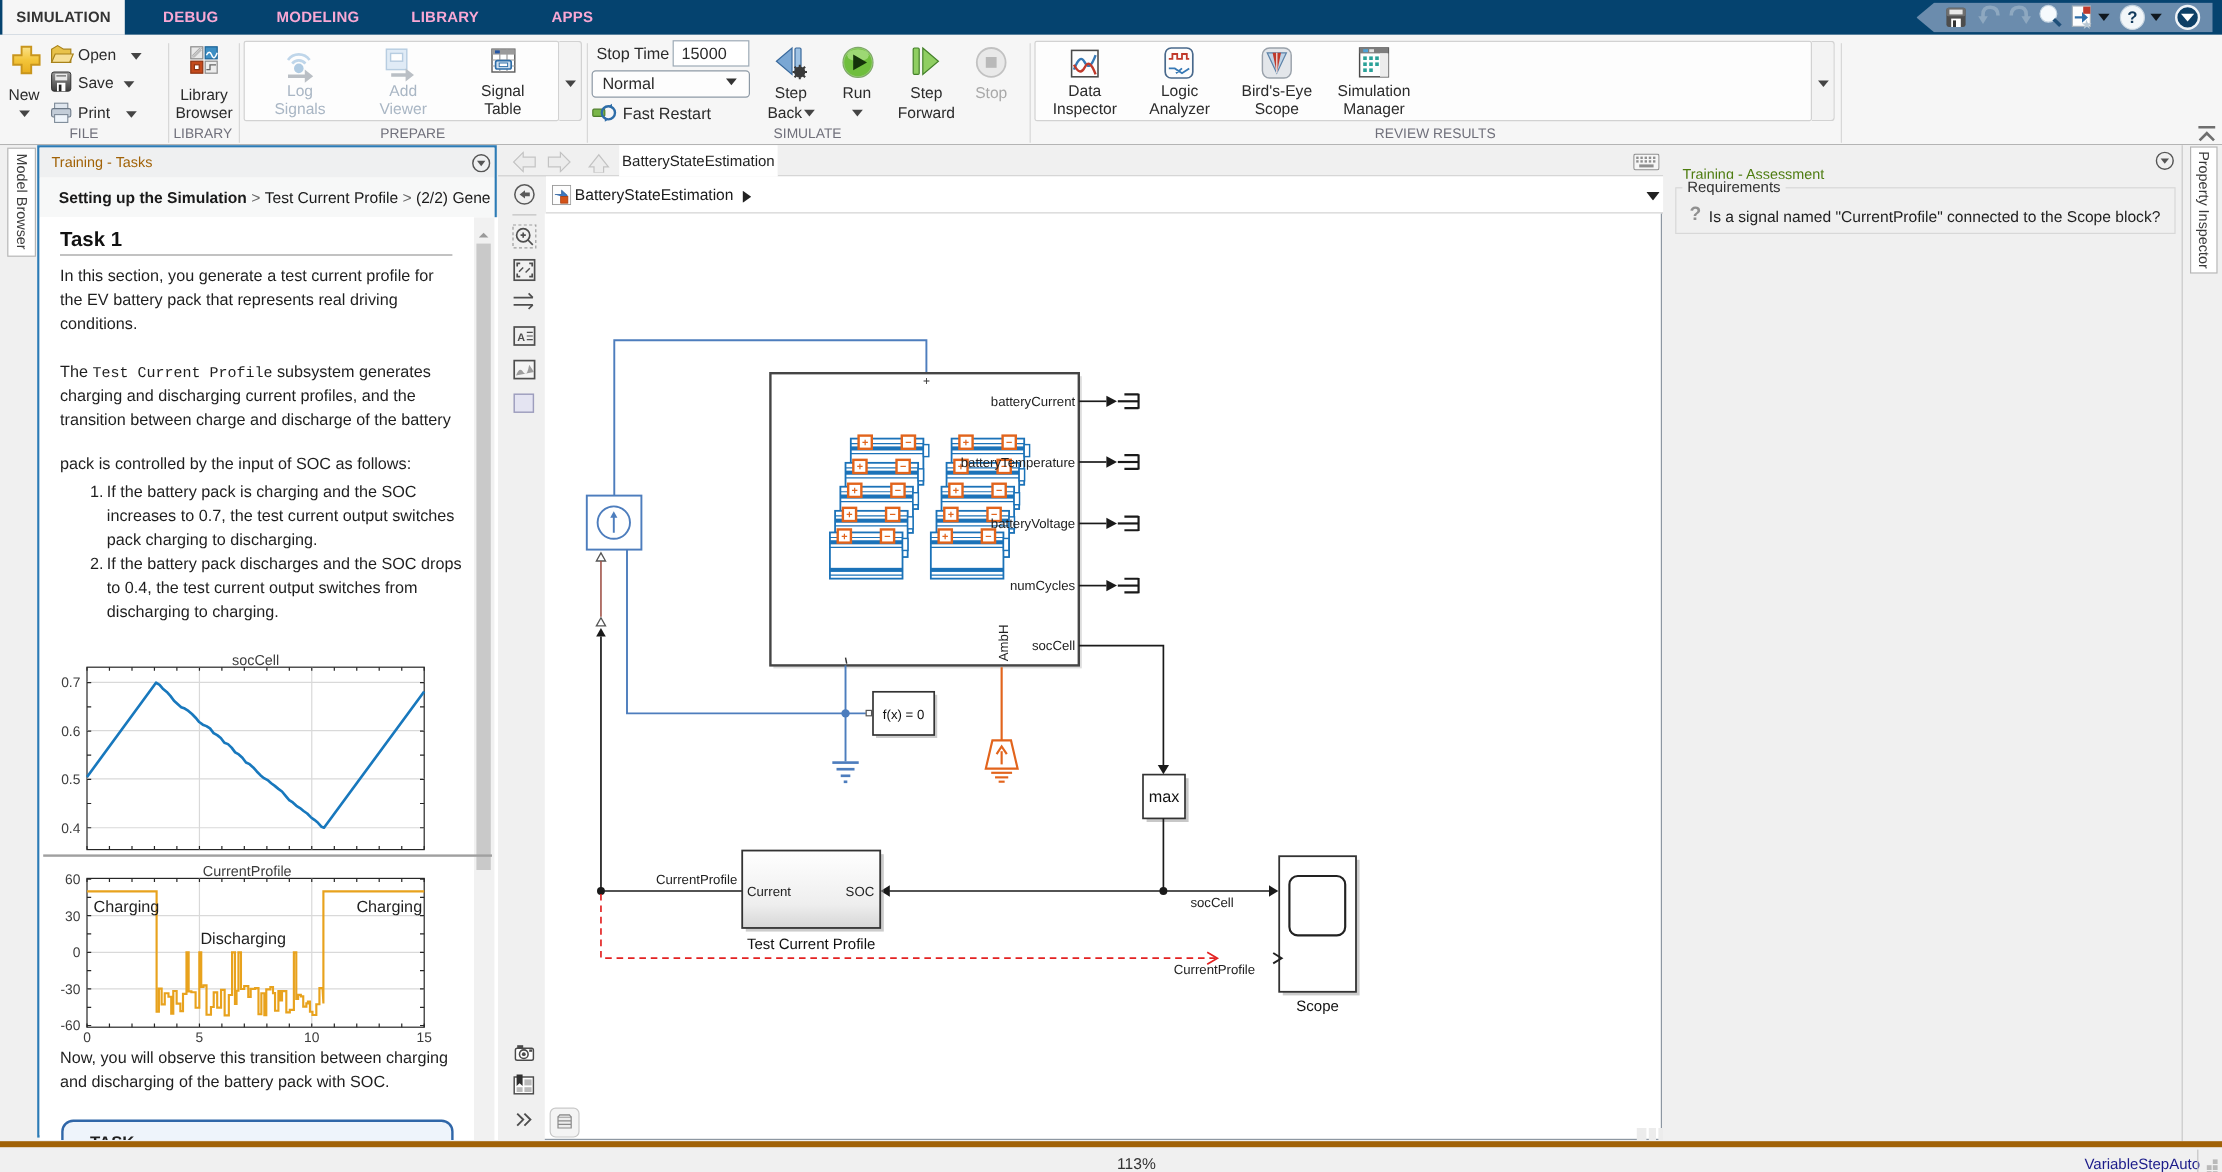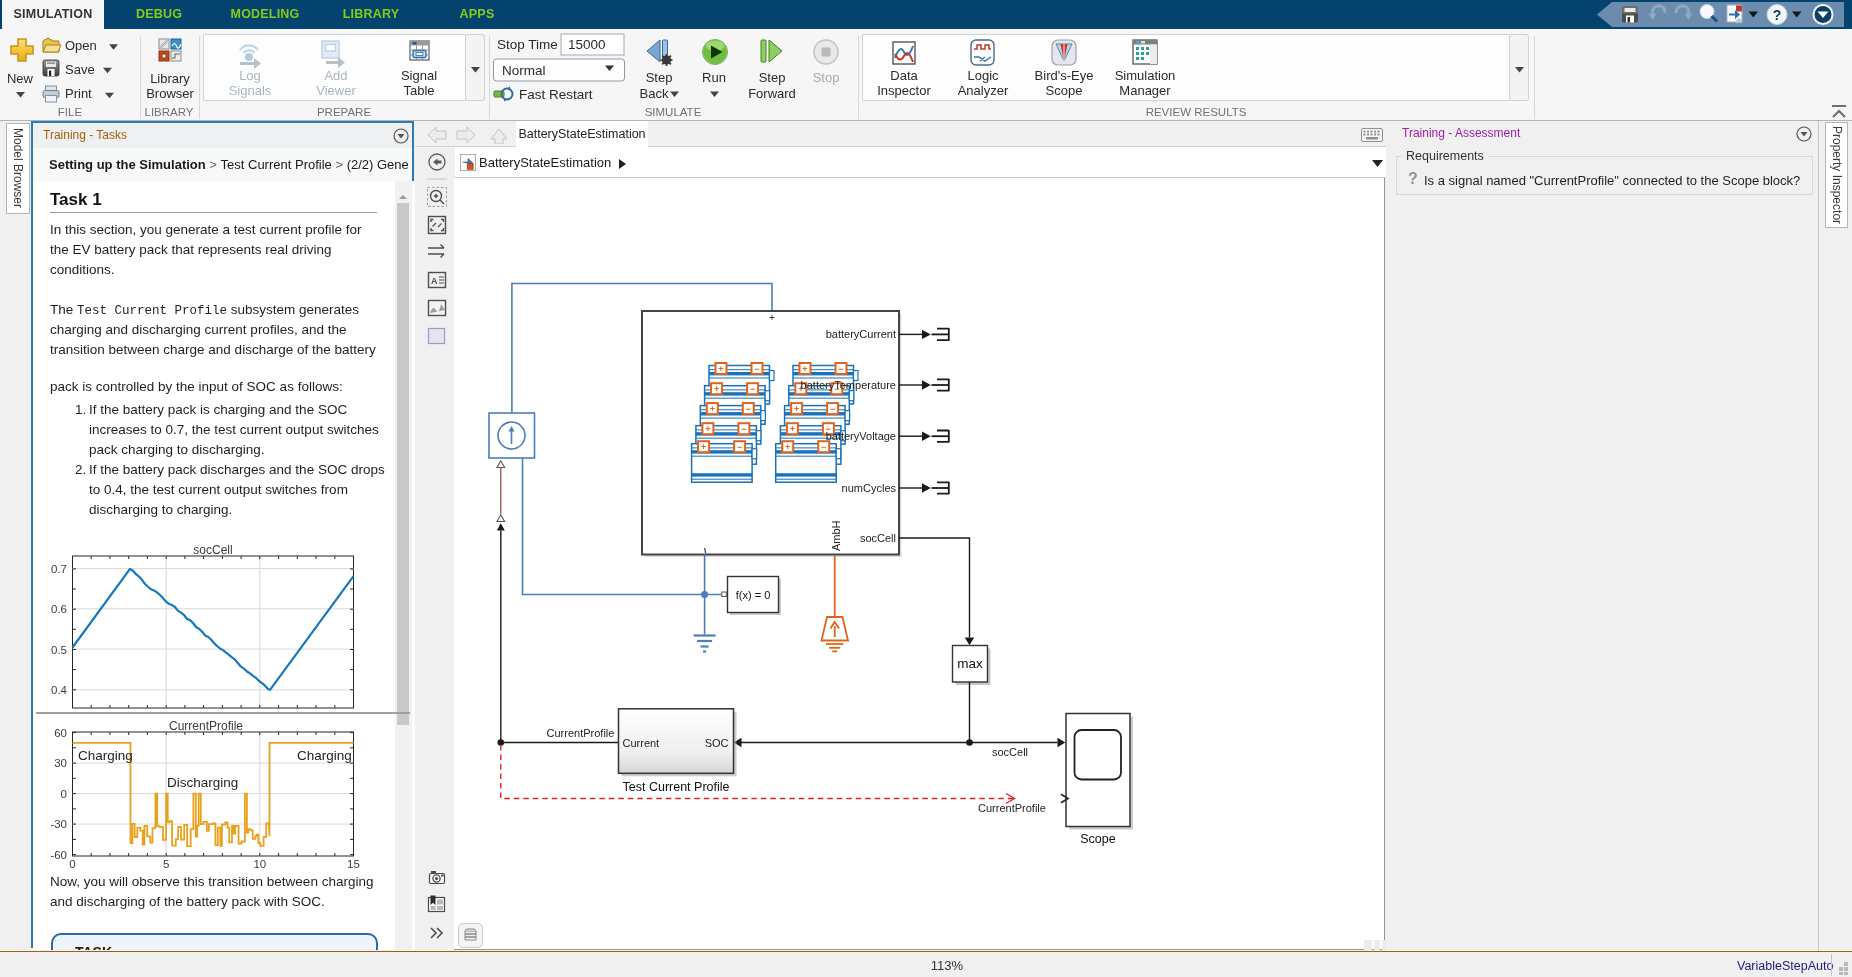--- a/index.html
+++ b/index.html
@@ -1,19 +1,19 @@
 <!DOCTYPE html>
 <html><head><meta charset="utf-8"><style>
 *{margin:0;padding:0;box-sizing:border-box}
 html,body{width:1852px;height:977px;overflow:hidden;font-family:"Liberation Sans",sans-serif;background:#f0f0f0}
 .abs{position:absolute}
 #page{position:relative;width:1852px;height:977px}
 
 #tabbar{position:absolute;left:0;top:0;width:1852px;height:29px;background:#05436f}
-.tab{position:absolute;top:0;height:29px;line-height:29px;text-align:center;color:#84cc16;font-size:12.5px;font-weight:600;letter-spacing:.2px}
+.tab{position:absolute;top:0;height:29px;line-height:29px;text-align:center;color:#f9a8d4;font-size:12.5px;font-weight:600;letter-spacing:.2px}
 .tab.active{background:#f6f6f6;color:#333}
 #qab{position:absolute;top:2px;left:1597px;width:247px;height:25px;background:#6b8cad;clip-path:polygon(15px 0,100% 0,100% 100%,15px 100%,0 50%)}
 
 #ribbon{position:absolute;left:0;top:29px;width:1852px;height:92px;background:#f6f6f6;border-bottom:1px solid #b4b4b4}
 .secdiv{position:absolute;top:7px;height:83px;width:1px;background:#d8d8d8}
 .seclabel{position:absolute;top:77px;height:14px;font-size:11.5px;color:#70707b;text-align:center;width:120px}
 .whitebox{position:absolute;top:5px;height:67px;background:#fdfdfd;border:1px solid #d2d2d2;border-radius:2px}
 .boxcaret{position:absolute;top:5px;height:67px;width:19px;background:#f3f3f3;border:1px solid #d2d2d2;border-left:none;border-radius:0 3px 3px 0}
 
 #main{position:absolute;left:0;top:121px;width:1852px;height:830px;background:#f0f0f0}
@@ -28,21 +28,21 @@
 .mono{font-family:"Liberation Mono",monospace;font-size:12.5px}
 
 #cv{position:absolute;left:415px;top:0;width:971px;height:830px;background:#f0f0f0}
 #cvtabs{position:absolute;left:0;top:0;width:971px;height:26px;background:#f0f0f0;border-bottom:1px solid #d0d0d0}
 #cvcrumb{position:absolute;left:40px;top:26px;width:931px;height:31px;background:#fff;border-bottom:1px solid #c9c9c9}
 #cvwhite{position:absolute;left:39px;top:57px;width:931px;height:772px;background:#fff;border-right:1px solid #8d97a2;border-bottom:1px solid #8d97a2}
 
 #assess{position:absolute;left:1386px;top:0;width:432px;height:830px;background:#f0f0f0}
 #pistrip{position:absolute;left:1818px;top:0;width:34px;height:830px;background:#f0f0f0;border-left:1px solid #c9c9c9}
 
-#status{position:absolute;left:0;top:951px;width:1852px;height:26px;background:#f0f0f0;border-top:1px solid #a16207;font-size:13px;color:#333}
+#status{position:absolute;left:0;top:951px;width:1852px;height:26px;background:#f0f0f0;border-top:5px solid #a16207;font-size:13px;color:#333}
 </style></head><body>
 <div id="page">
 <div id="tabbar">
       <div class="tab active" style="left:2px;width:102px">SIMULATION</div>
       <div class="tab" style="left:106px;width:106px">DEBUG</div>
       <div class="tab" style="left:212px;width:106px">MODELING</div>
       <div class="tab" style="left:318px;width:106px">LIBRARY</div>
       <div class="tab" style="left:424px;width:106px">APPS</div>
       <div id="qab"></div>
       <svg class="abs" style="left:1597px;top:0" width="255" height="29" viewBox="0 0 255 29">
@@ -766,21 +766,21 @@
 <g fill="#ededed" stroke="#8a8a8a" stroke-width="1">
 <path d="M1 3 h11 v3 h-11 z M1 6 h11 v3 h-11 z M1 9 h11 v3 h-11 z"></path>
 <path d="M1 3 l1.5 -2 h8 l1.5 2" fill="#d9d9d9"></path>
 </g>
         </svg>
 <div class="abs" style="left:949px;top:819px;width:8px;height:10px;background:#ececec"></div>
 <div class="abs" style="left:959px;top:819px;width:6px;height:10px;background:#ececec"></div>
 <div class="abs" style="left:967px;top:819px;width:8px;height:10px;background:#ececec"></div>
 </div>
 <div id="assess">
-<div class="abs" style="left:16px;top:5px;font-size:12px;color:#a21caf">Training - Assessment</div>
+<div class="abs" style="left:16px;top:17px;font-size:12px;color:#4d7c0f">Training - Assessment</div>
 <svg class="abs" style="left:410px;top:5px" width="16" height="16" viewBox="0 0 16 16">
           <circle cx="8" cy="8" r="7" fill="none" stroke="#555" stroke-width="1.2"></circle>
           <path d="M4.5 6 l7 0 l-3.5 4.5 z" fill="#555"></path>
         </svg>
 <div class="abs" style="left:10px;top:35px;width:417px;height:39px;border:1px solid #d8d8d8"></div>
 <div class="abs" style="left:16px;top:28px;background:#f0f0f0;padding:0 4px;font-size:12.5px;color:#333">Requirements</div>
 <div class="abs" style="left:22px;top:49px;font-size:16px;font-weight:bold;color:#909090">?</div>
 <div class="abs" style="left:38px;top:52px;font-size:13px;color:#1f1f1f">Is a signal named "CurrentProfile" connected to the Scope block?</div>
 </div>
 <div id="pistrip"></div>

